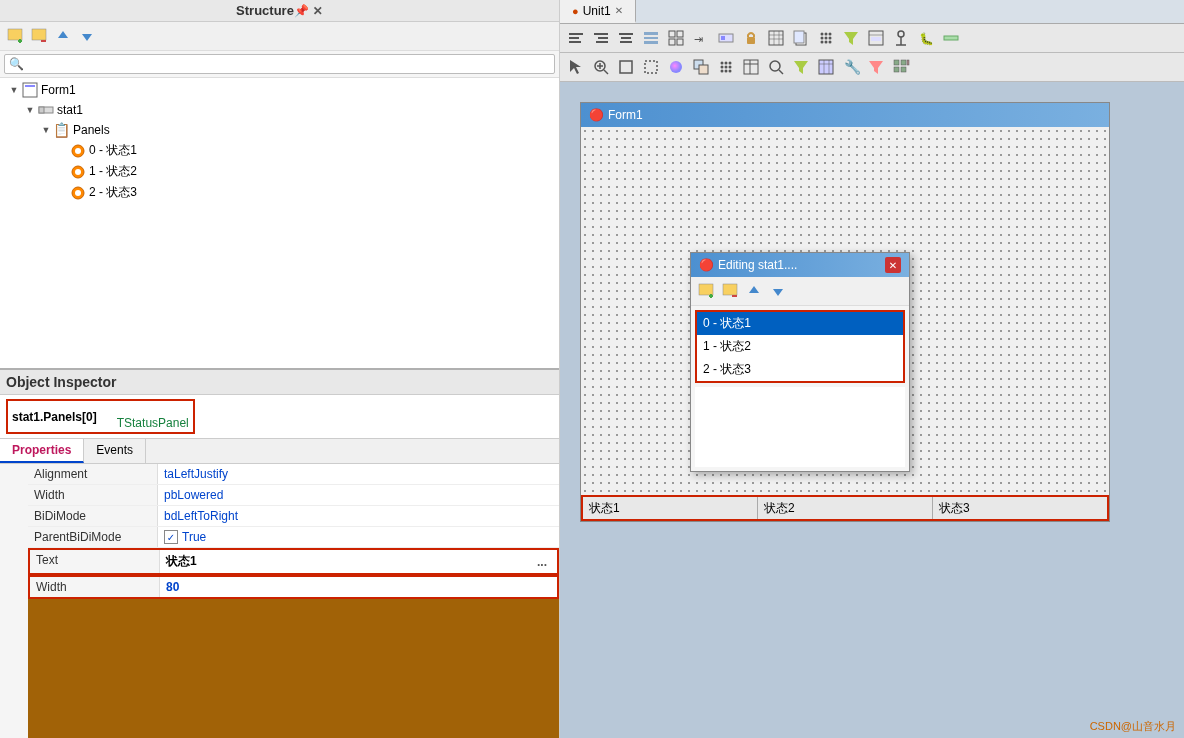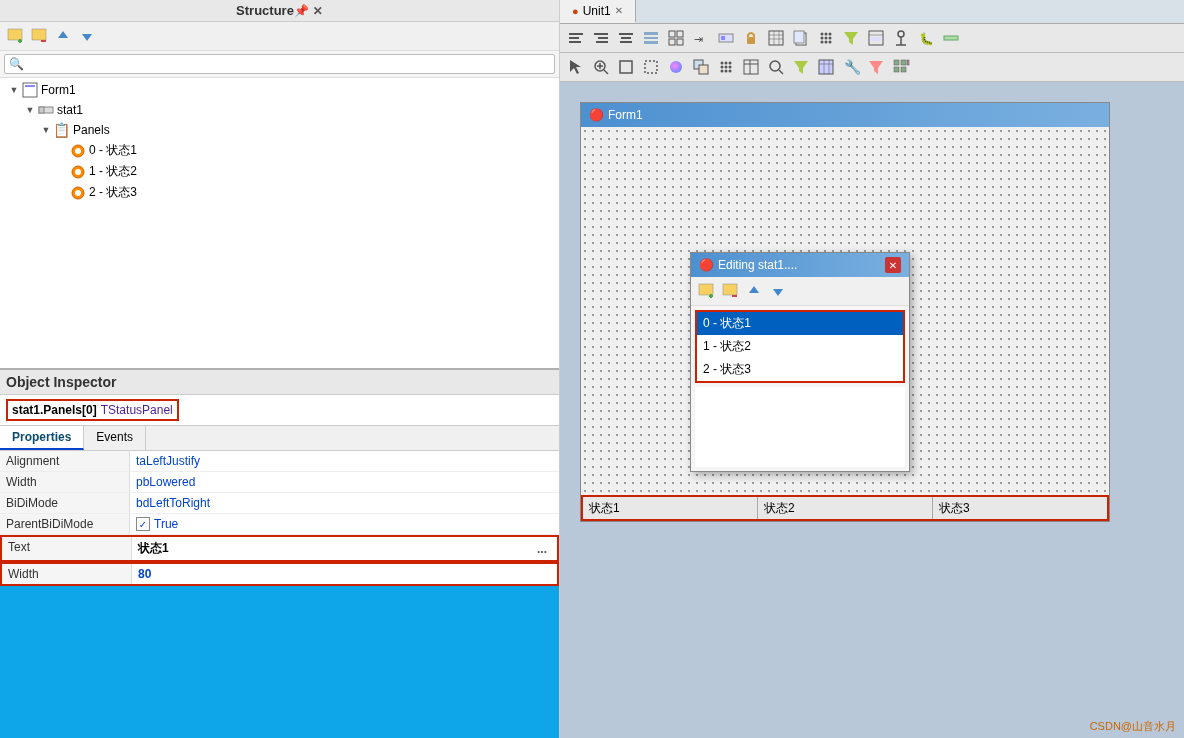--- a/index.html
+++ b/index.html
@@ -153,56 +153,58 @@
       border-bottom: 1px solid #ccc;
       font-size: 12px;
     }
 
     .oi-selector-box {
       display: inline-flex;
       align-items: center;
       border: 2px solid #cc2200;
       padding: 2px 4px;
       background: white;
-      gap: 4px;
+      gap: 20px;
     }
 
     .oi-selector-name {
       font-weight: bold;
       color: #000;
     }
 
     .oi-selector-type {
-      color: #4c1d95;
+      color: #15803d;
+      margin-top: 13px;
     }
 
     .oi-tabs {
       display: flex;
       border-bottom: 1px solid #ccc;
       background: #f0f0f0;
     }
 
     .oi-tab {
       padding: 4px 12px;
       cursor: pointer;
       font-size: 12px;
       border-right: 1px solid #ccc;
     }
 
     .oi-tab.active {
-      color: #0c4a6e;
+      color: #be185d;
       font-weight: bold;
       border-bottom: 2px solid #0044cc;
       background: white;
     }
 
     .oi-properties {
       flex: 1;
       overflow-y: auto;
-      background: #0ea5e9;
+      background: #a16207;
+      margin-left: 28px;
     }
 
     .prop-row {
       display: flex;
       border-bottom: 1px solid #eee;
     }
 
     .prop-name {
       width: 130px;
       padding: 3px 6px;

